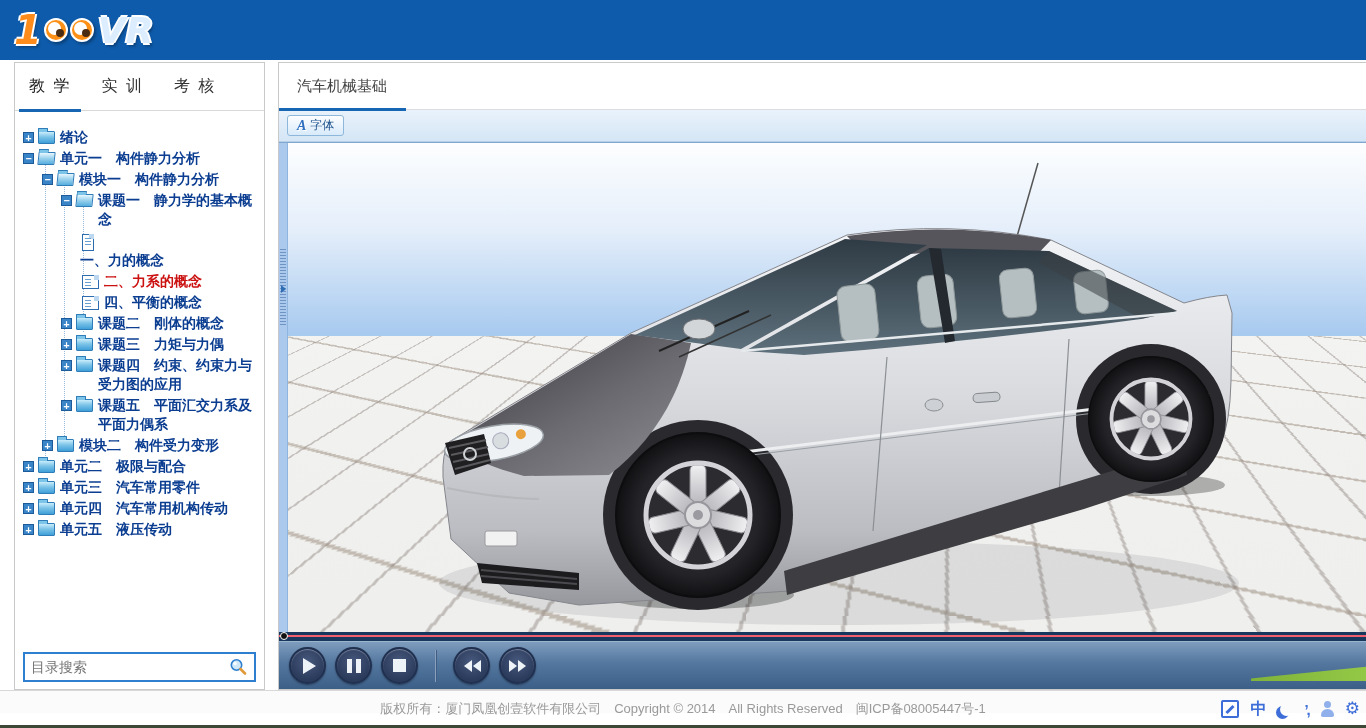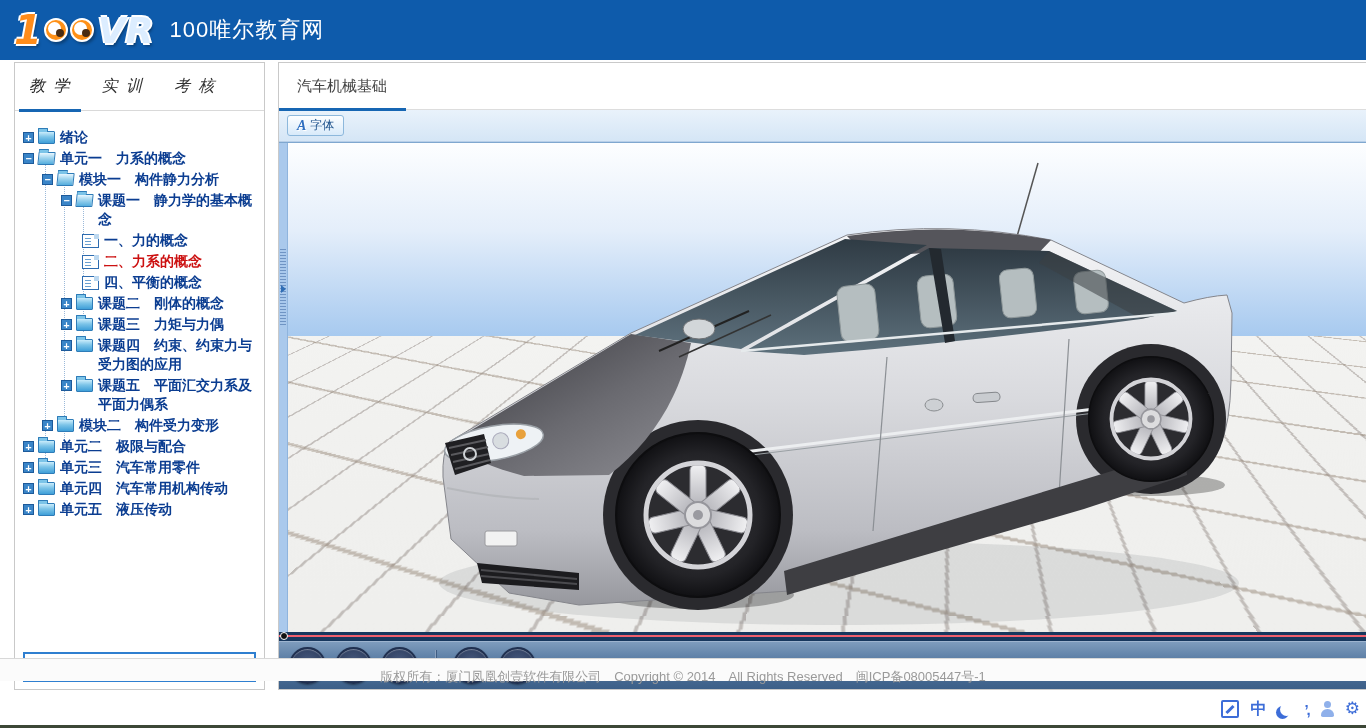--- a/index.html
+++ b/index.html
@@ -19,21 +19,21 @@
   .site-title { color:#fff; font-size:22px; margin-left:16px; letter-spacing:1px; }
   .header-links { position:absolute; right:18px; top:0; height:60px; display:flex; align-items:center; gap:18px; font-size:14px; }
   .hlink { color:#fff; text-decoration:none; cursor:pointer; white-space:nowrap; }
   .hlink.user { color:#ffff00; cursor:default; }
   .hlink.logout { text-decoration:underline; }
   .caret-down { display:inline-block; width:0; height:0; border-left:4px solid transparent; border-right:4px solid transparent; border-top:5px solid #fff; margin-left:5px; vertical-align:middle; }
 
   
   .sidebar { position:absolute; left:14px; top:62px; width:251px; height:628px; background:#fff; border:1px solid #c9c9c9; }
   .side-tabs { position:relative; height:48px; border-bottom:1px solid #d9d9d9; display:flex; align-items:center; padding-left:14px; gap:30px; }
-  .side-tab { font-size:16px; color:#333; cursor:pointer; letter-spacing:2px;font-style:italic; }
+  .side-tab { font-size:16px; color:#333; cursor:pointer; letter-spacing:2px; }
   .side-tab.active { color:#222; }
   .side-tab-underline { position:absolute; left:4px; bottom:-2px; width:62px; height:3px; background:#1766b3; }
   .tree { position:absolute; left:0; top:49px; right:0; bottom:44px; overflow:hidden; padding-top:14px; }
   .guide { position:absolute; border-left:1px dotted #9bb9d9; width:0; z-index:0; }
   .tree-row { position:relative; z-index:1; display:flex; align-items:flex-start; margin:2px 0; cursor:pointer; }
   .expander { flex:0 0 11px; width:11px; height:11px; margin:4px 4px 0 0; background:#3a85c8; border:1px solid #1d5a9a; color:#fff; font:bold 10px/9px "DejaVu Sans Mono",monospace; text-align:center; }
   .ticon { flex:0 0 17px; position:relative; margin:3px 5px 0 0; }
   .ticon.folder-closed, .ticon.folder-open { width:17px; height:13px; border:1px solid #2e7cb8; border-radius:1px; background:linear-gradient(180deg,#c9ecfb 0%,#7cc4e8 45%,#3f9fd8 100%); }
   .ticon.folder-closed::before, .ticon.folder-open::before { content:""; position:absolute; left:-1px; top:-4px; width:8px; height:3px; background:#7cc4e8; border:1px solid #2e7cb8; border-bottom:none; border-radius:1px 1px 0 0; }
   .ticon.folder-open { background:linear-gradient(180deg,#e8f7ff 0%,#9fd4ee 45%,#55aede 100%); transform:skewX(-6deg); }
@@ -84,21 +84,21 @@
   .g-stop { width:13px; height:13px; background:#eef3f8; }
   .g-rw, .g-ff { display:flex; }
   .tri-l { width:0; height:0; border-right:8px solid #eef3f8; border-top:6px solid transparent; border-bottom:6px solid transparent; margin-left:1px; }
   .tri-r { width:0; height:0; border-left:8px solid #eef3f8; border-top:6px solid transparent; border-bottom:6px solid transparent; margin-right:1px; }
   .pdivider { width:1px; height:32px; background:#8aa0bd; box-shadow:1px 0 0 #3f5d83; margin:0 8px; }
   .vol-wedge { position:absolute; right:52px; bottom:8px; width:230px; height:26px; cursor:pointer;
                background:linear-gradient(90deg,#7fb33a,#a8dd52); clip-path:polygon(0 100%,0 90%,100% 0,100% 100%); }
   .cam-icon { position:absolute; right:6px; bottom:4px; }
 
   
-  .footer { position:absolute; left:0; top:658px; width:1366px; height:23px; background:#fbfbfb; border-top:1px solid #d8d8d8; }
+  .footer { position:absolute; left:0; top:690px; width:1366px; height:23px; background:#fbfbfb; border-top:1px solid #d8d8d8; }
   .copyright { position:absolute; left:0; right:0; top:9px; text-align:center; font-size:13px; color:#9a9a9a; }
   .bottom-strip { position:absolute; left:0; top:725px; width:1366px; height:3px; background:#3c4736; }
 
   
   .ime { position:absolute; right:6px; top:697px; display:flex; align-items:center; gap:11px; height:24px; }
   .ime-pen { width:18px; height:18px; border:2px solid #3d6dd8; background:#fff; position:relative; border-radius:2px; }
   .ime-pen::after { content:""; position:absolute; left:2px; top:6px; width:10px; height:3px; background:#3d6dd8; transform:rotate(-45deg); }
   .ime-zh { font-size:16px; font-weight:bold; color:#3d6dd8; line-height:18px; }
   .ime-moon { width:13px; height:13px; border-radius:50%; box-shadow:-4px 3px 0 0 #3d6dd8; margin-left:3px; }
   .ime-punct { font-size:15px; font-weight:bold; color:#3d6dd8; letter-spacing:-2px; }
@@ -110,21 +110,20 @@
 </head>
 <body>
 
 <div class="header">
   <div class="logo">
     <span class="logo-1">1</span>
     <span class="logo-eye"></span>
     <span class="logo-eye"></span>
     <span class="logo-vr">VR</span>
   </div>
-  <div class="site-title">100唯尔教育网</div>
 </div>
 
 <div class="sidebar">
   <div class="side-tabs">
     <span class="side-tab active">教 学</span>
     <span class="side-tab">实 训</span>
     <span class="side-tab">考 核</span>
     <span class="side-tab-underline"></span>
   </div>
   <div class="tree">
@@ -132,33 +131,33 @@
     <div class="guide" style="left:49px; top:70px; height:258px;"></div>
     <div class="guide" style="left:68px; top:92px; height:128px;"></div>
   <div class="tree-row" style="padding-left: 8px;">
         <span class="expander">+</span>
         <span class="ticon folder-closed"></span>
         <span class="tlabel">绪论</span>
       </div>
       <div class="tree-row" style="padding-left: 8px;">
         <span class="expander">−</span>
         <span class="ticon folder-open"></span>
-        <span class="tlabel">单元一　力系的概念</span>
+        <span class="tlabel">单元一　构件静力分析</span>
       </div>
       <div class="tree-row" style="padding-left: 27px;">
         <span class="expander">−</span>
         <span class="ticon folder-open"></span>
         <span class="tlabel">模块一　构件静力分析</span>
       </div>
       <div class="tree-row" style="padding-left: 46px;">
         <span class="expander">−</span>
         <span class="ticon folder-open"></span>
         <span class="tlabel">课题一　静力学的基本概念</span>
       </div>
-      <div class="tree-row" style="padding-left: 65px;">
+      <div class="tree-row" style="padding-left: 65px; flex-direction: column;">
         <span class="ticon doc"></span>
         <span class="tlabel">一、力的概念</span>
       </div>
       <div class="tree-row" style="padding-left: 65px;">
         <span class="ticon doc"></span>
         <span class="tlabel active">二、力系的概念</span>
       </div>
       <div class="tree-row" style="padding-left: 65px;">
         <span class="ticon doc"></span>
         <span class="tlabel">四、平衡的概念</span>

